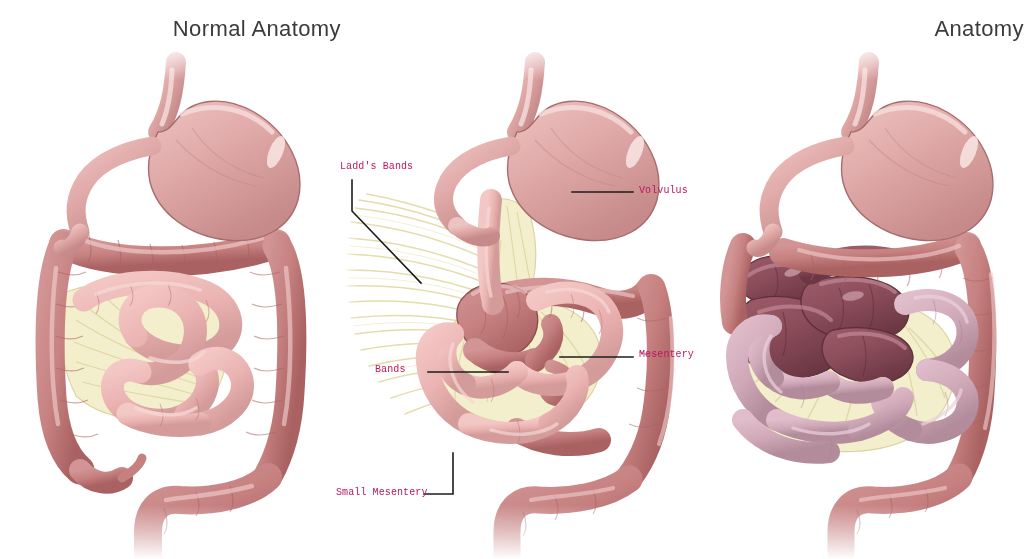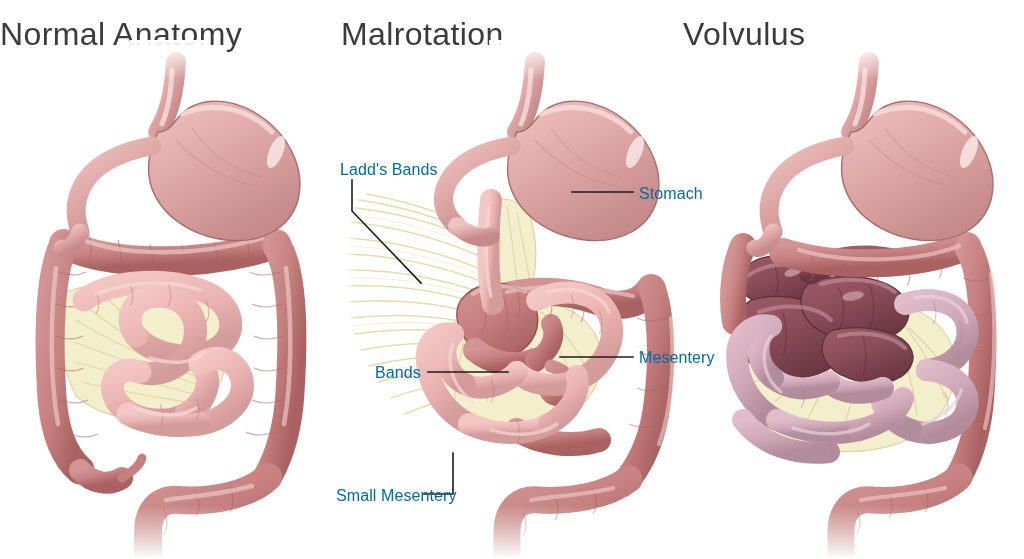--- a/index.html
+++ b/index.html
@@ -29,23 +29,23 @@
   }
   #panel-normal   { left: 0px; }
   #panel-malrot   { left: 341px; }
   #panel-volvulus { left: 683px; }
 
   .panel-title {
     position: absolute;
     top: 16px;
     left: 0;
     width: 341px;
-    text-align: left;
+    text-align: right;
     font-family: "Liberation Sans", sans-serif;
-    font-size: 32px;
+    font-size: 22px;
     font-weight: 400;
     letter-spacing: 0.4px;
     color: #3b3b3d;
     white-space: nowrap;
   }
   .panel-art {
     position: absolute;
     top: 0;
     left: 0;
     width: 341px;
@@ -53,23 +53,23 @@
   }
   .overlay-labels {
     position: absolute;
     top: 0; left: 0;
     width: 1024px;
     height: 559px;
     pointer-events: none;
   }
   .lbl {
     position: absolute;
-    font-family: Liberation Sans, sans-serif;
-    font-size: 16px;
-    color: #0369a1;
+    font-family: Liberation Mono, monospace;
+    font-size: 10px;
+    color: #be185d;
     white-space: nowrap;
     letter-spacing: 0.1px;
   }
   #label-ladds-bands   { left: 340px; top: 161px; }
   #label-stomach       { left: 639px; top: 185px; }
   #label-mesentery     { left: 639px; top: 349px; }
   #label-cecum         { left: 375px; top: 364px; }
   #label-small-int     { left: 336px; top: 487px; }
 </style>
 </head>
@@ -227,21 +227,20 @@
         </g>
         <ellipse cx="276" cy="152" rx="7" ry="17" fill="#fdf0ef" opacity="0.75" transform="rotate(22 276 152)"></ellipse>
       </g>
 
       <rect x="0" y="505" width="341" height="54" fill="url(#nFadeBottom)"></rect>
       <rect x="130" y="40" width="80" height="40" fill="url(#nFadeTop)"></rect>
     </svg>
   </div>
 
   <div class="panel" id="panel-malrot">
-    <div class="panel-title">Malrotation</div>
 
     <svg class="panel-art" viewBox="0 0 341 559">
       <defs>
         <linearGradient id="mStomachG" x1="0" y1="0" x2="0.6" y2="1">
           <stop offset="0%" stop-color="#eec3c1"></stop>
           <stop offset="45%" stop-color="#e0aaa9"></stop>
           <stop offset="100%" stop-color="#c58a89"></stop>
         </linearGradient>
         <linearGradient id="mColonG" x1="0" y1="0" x2="0.7" y2="1">
           <stop offset="0%" stop-color="#d29494"></stop>
@@ -405,21 +404,21 @@
         </g>
         <ellipse cx="294" cy="152" rx="7" ry="17" fill="#fdf0ef" opacity="0.75" transform="rotate(22 294 152)"></ellipse>
       </g>
 
       <rect x="0" y="505" width="341" height="54" fill="url(#mFadeBottom)"></rect>
       <rect x="148" y="40" width="80" height="40" fill="url(#mFadeTop)"></rect>
     </svg>
   </div>
 
   <div class="panel" id="panel-volvulus">
-    <div class="panel-title">Volvulus</div>
+    <div class="panel-title">Anatomy</div>
 
     <svg class="panel-art" viewBox="0 0 341 559">
       <defs>
         <linearGradient id="vStomachG" x1="0" y1="0" x2="0.6" y2="1">
           <stop offset="0%" stop-color="#eec3c1"></stop>
           <stop offset="45%" stop-color="#e0aaa9"></stop>
           <stop offset="100%" stop-color="#c58a89"></stop>
         </linearGradient>
         <linearGradient id="vColonG" x1="0" y1="0" x2="0.7" y2="1">
           <stop offset="0%" stop-color="#d29494"></stop>
@@ -583,19 +582,19 @@
       <path d="M352,180 L352,211 L421,283"></path>
       <path d="M633,192 L572,192"></path>
       <path d="M633,357 L560,357"></path>
       <path d="M428,372 L508,372"></path>
       <path d="M424,494 L453,494 L453,453"></path>
     </g>
   </svg>
 
   <div class="overlay-labels">
     <div class="lbl" id="label-ladds-bands">Ladd's Bands</div>
-    <div class="lbl" id="label-stomach">Stomach</div>
+    <div class="lbl" id="label-stomach">Volvulus</div>
     <div class="lbl" id="label-mesentery">Mesentery</div>
     <div class="lbl" id="label-cecum">Bands</div>
     <div class="lbl" id="label-small-int">Small Mesentery</div>
   </div>
 
 </div>
 
 </body></html>

